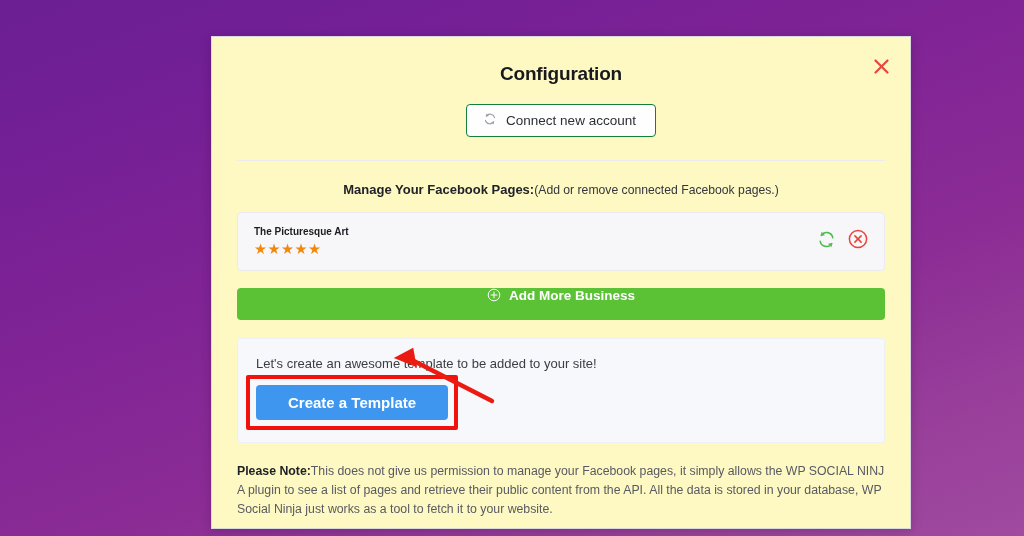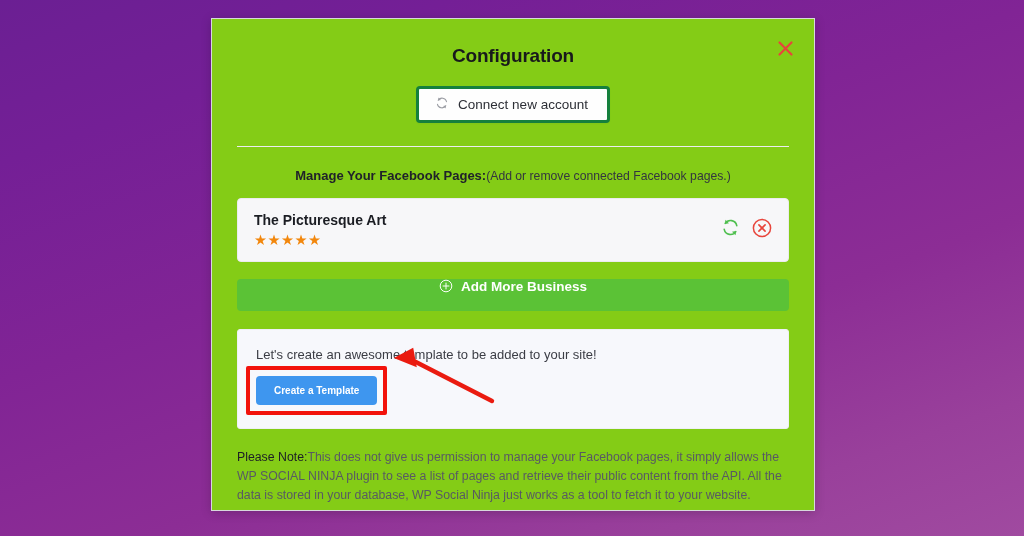--- a/index.html
+++ b/index.html
@@ -27,24 +27,24 @@
     overflow: hidden;
   }
   .frag-a { left: 806px; top: 130px; width: 14px; }
   .frag-b { left: 806px; top: 455px; width: 14px; }
   .frag-c { left: 212px; top: 385px; width: 8px; color:#3a2a6a; }
 
   
   .modal {
     position: absolute;
     left: 211px;
-    top: 18px;
-    width: 604px;
+    top: 36px;
+    width: 700px;
     height: 493px;
-    background: #84cc16;
+    background: #fef9c3;
     border: 1px solid #d8d8dd;
     box-shadow: 0 2px 10px rgba(0,0,0,.18);
     overflow: hidden;
   }
 
   .modal-close {
     position: absolute;
     right: 18px;
     top: 18px;
     width: 22px;
@@ -69,21 +69,21 @@
     display: flex;
     justify-content: center;
     margin-top: 19px;
   }
 
   .connect-btn {
     display: inline-flex;
     align-items: center;
     gap: 9px;
     background: #fefefe;
-    border: 3px solid #15803d;
+    border: 1px solid #15803d;
     border-radius: 4px;
     padding: 7px 19px 7px 16px;
     font-size: 13.5px;
     color: #2d2f36;
     cursor: pointer;
     box-shadow: 0 1px 2px rgba(0,0,0,.03);
   }
 
   .divider {
     height: 1px;
@@ -109,21 +109,21 @@
     background: #f7f7f9;
     border: 1px solid #ebebef;
     border-radius: 4px;
     padding: 13px 16px 14px 16px;
     display: flex;
     align-items: center;
     justify-content: space-between;
     min-height: 57px;
   }
   .page-name {
-    font-size: 14px;
+    font-size: 10px;
     font-weight: bold;
     color: #1b1d23;
     line-height: 1.2;
   }
   .stars {
     margin-top: 4px;
     color: #f2870d;
     font-size: 14.5px;
     letter-spacing: .5px;
     line-height: 1;
@@ -162,24 +162,24 @@
   .template-text {
     font-size: 13px;
     color: #3b3d45;
     margin-bottom: 14px;
   }
   .create-template-btn {
     background: #3e96ef;
     border: none;
     border-radius: 4px;
     color: #fff;
-    font-size: 10px;
+    font-size: 15px;
     font-weight: bold;
     font-family: "Liberation Sans", sans-serif;
-    padding: 9px 18px;
+    padding: 9px 32px;
     cursor: pointer;
     display: inline-block;
   }
   .cta-holder { position: relative; display: inline-block; }
   .cta-highlight {
     position: absolute;
     left: -10px;
     top: -10px;
     right: -10px;
     bottom: -10px;
@@ -189,21 +189,21 @@
   }
 
   
   .note {
     margin-top: 19px;
     font-size: 12.3px;
     line-height: 1.55;
     color: #585a63;
     word-break: break-all;
   }
-  .note b { color: #1d1f26; font-weight: normal; }
+  .note b { color: #1d1f26; font-weight: bold; }
 
   
   .arrow-layer {
     position: absolute;
     left: 0; top: 0;
     width: 1024px; height: 536px;
     pointer-events: none;
   }
 </style>
 </head>

